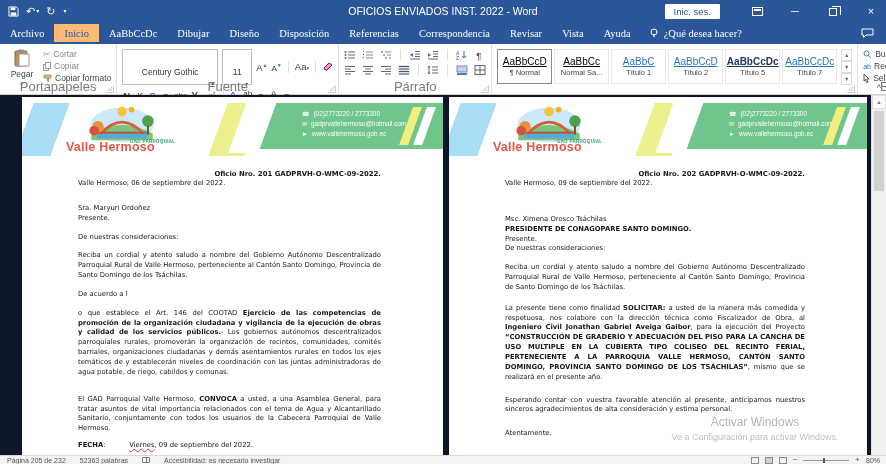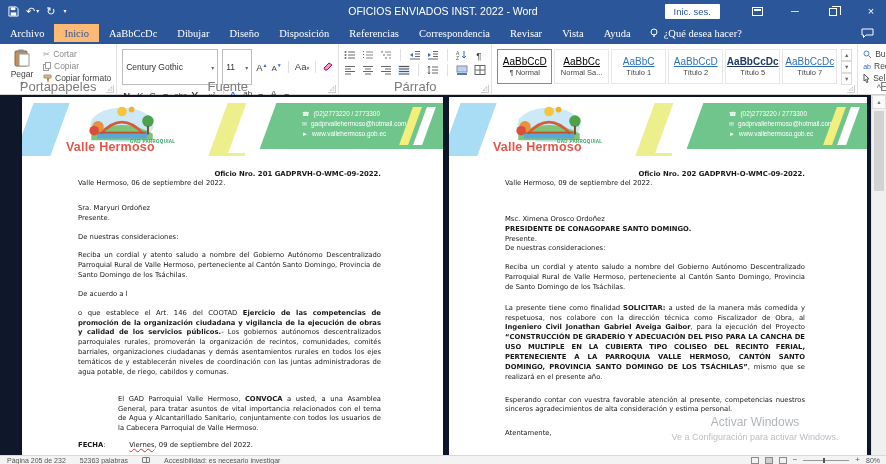--- a/index.html
+++ b/index.html
@@ -36,21 +36,21 @@
   .rgroup { position:relative; border-right:1px solid #e2e2e2; padding:3px 5px 11px 5px; display:flex; align-items:flex-start; }
   .glabel { position:absolute; bottom:0; left:0; right:0; text-align:center; font-size:13px; color:#7b7b7b; }
   .launcher { position:absolute; bottom:1px; right:2px; font-size:6px; color:#9a9a9a; width:8px; height:8px; border:1px solid #cfcfcf; border-top:none; border-left:none; line-height:6px; text-align:center; }
   .bigbtn { display:flex; flex-direction:column; align-items:center; justify-content:center; width:34px; padding-top:2px; gap:2px; font-size:8.5px; color:#444; }
   .smallcol { display:flex; flex-direction:column; justify-content:flex-start; gap:2px; margin-left:4px; padding-top:2px; }
   .srow { display:flex; align-items:center; gap:3px; font-size:8.5px; color:#8a8a8a; white-space:nowrap; }
   .srow.en { color:#444; }
   .fcol { display:flex; flex-direction:column; gap:3px; padding-top:2px; }
   .frow { display:flex; align-items:center; gap:4px; }
   .combobox { border:1px solid #bdbdbd; background:#fff; font-size:8.5px; color:#333; display:flex; align-items:center;
-              height:23px; padding:17px 3px; gap:3px; }
+              height:23px; padding:17px 3px; gap:3px;flex-direction:column; }
   .combobox .dd { font-size:6px; color:#666; margin-left:auto; }
   .tgl { font-size:9.5px; color:#3c3c3c; min-width:9px; text-align:center; line-height:11px; }
   .tgl .dd { font-size:5.5px; color:#666; }
   .sep { width:1px; height:12px; background:#e0e0e0; margin:0 2px; }
   .hl-ab { border-bottom:3px solid #f3e73b; }
   .fc-a { border-bottom:3px solid #c00000; }
   .eff-a { color:#2b6cd4; font-weight:bold; }
   .boldN { font-weight:bold; } .italK { font-style:italic; } .undS { text-decoration:underline; } .strik { text-decoration:line-through; font-size:8px; }
   svg.pic { display:block; }
 
@@ -90,21 +90,21 @@
 
   
   .letter { position:absolute; left:56px; right:62px; top:72px; font-size:6.8px; line-height:1.45; color:#161616; text-align:justify; font-family:"DejaVu Sans",sans-serif; }
   .oficio { text-align:right; font-weight:bold; font-size:6.9px; }
   .dateline { text-align:left; }
   .recipients { margin-top:15px; }
   .rline { text-align:left; }
   .rline.b { font-weight:bold; }
   .salut { margin-top:9px; text-align:left; }
   .para { margin-top:9px; }
-  .para.gapbig { margin-top:17px;margin-left:40px; }
+  .para.gapbig { margin-top:17px; }
   .kv { margin-top:7px; text-align:left; }
   .letter span.bb { font-weight:bold; }
   .letter span.uu { text-decoration:underline wavy #cc3333 1px; }
   .p2 .recipients { margin-top:26px; }
   .p2 .salut0 { margin-top:0; }
 
   
   .watermark { position:absolute; left:630px; top:320px; width:250px; text-align:center; pointer-events:none; }
   .wm1 { font-size:12px; color:rgba(110,120,130,.55); }
   .wm2 { font-size:9px; color:rgba(125,135,145,.55); margin-top:3px; white-space:nowrap; }
@@ -484,28 +484,28 @@
             </div>
         </div>
         <div class="gb-s1"></div>
           <div class="gb-s2"></div>
       </div>
     </div>
     <div class="letter">
       <div class="oficio">Oficio Nro. 202 GADPRVH-O-WMC-09-2022.</div>
       <div class="dateline">Valle Hermoso, 09 de septiembre del 2022.</div>
       <div class="recipients">
-        <div class="rline">Msc. Ximena Orosco Ordoñez</div>
+        <div class="rline">Msc. Ximena Orosco Tsáchilas</div>
         <div class="rline b">PRESIDENTE DE CONAGOPARE SANTO DOMINGO.</div>
         <div class="rline">Presente.</div>
         <div class="rline salut0">De nuestras consideraciones:</div>
       </div>
       <div class="para"><span>Reciba un cordial y atento saludo a nombre del Gobierno Autónomo Descentralizado Parroquial Rural de Valle Hermoso, perteneciente al Cantón Santo Domingo, Provincia de Santo Domingo de los Tsáchilas.</span></div>
       <div class="para" style="margin-top:11px"><span>La presente tiene como finalidad </span><span class="bb">SOLICITAR:</span><span> a usted de la manera más comedida y respetuosa, nos colabore con la dirección técnica como Fiscalizador de Obra, al </span><span class="bb">Ingeniero Civil Jonathan Gabriel Aveiga Gaibor</span><span>, para la ejecución del Proyecto </span><span class="bb">“CONSTRUCCIÓN DE GRADERÍO Y ADECUACIÓN DEL PISO PARA LA CANCHA DE USO MULTIPLE EN LA CUBIERTA TIPO COLISEO DEL RECINTO FERIAL, PERTENECIENTE A LA PARROQUIA VALLE HERMOSO, CANTÓN SANTO DOMINGO, PROVINCIA SANTO DOMINGO DE LOS TSÁCHILAS”</span><span>, mismo que se realizará en el presente año.</span></div>
-      <div class="para" style="margin-top:13px"><span>Esperando contar con vuestra favorable atención al presente, competencias nuestros sinceros agradecimientos de alta consideración y estima personal.</span></div>
+      <div class="para" style="margin-top:13px"><span>Esperando contar con vuestra favorable atención al presente, anticipamos nuestros sinceros agradecimientos de alta consideración y estima personal.</span></div>
       <div class="para" style="margin-top:14px;text-align:left"><span>Atentamente,</span></div>
     </div>
   </div>
 
   <div class="watermark">
     <div class="wm1">Activar Windows</div>
     <div class="wm2">Ve a Configuración para activar Windows.</div>
   </div>
 
   <div class="vscroll">

